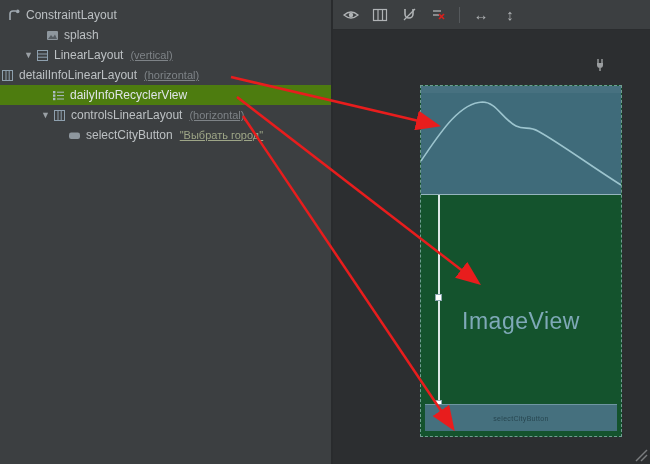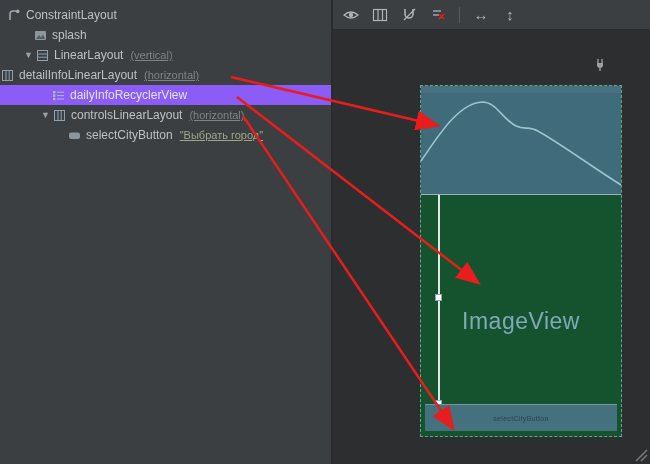--- a/index.html
+++ b/index.html
@@ -4,21 +4,21 @@
 <style>
   html,body{margin:0;padding:0;background:#202124;}
   .app{position:relative;width:650px;height:464px;overflow:hidden;
        font-family:"Liberation Sans",sans-serif;background:#2c2e30;}
 
   
   .tree-panel{position:absolute;left:0;top:0;width:331px;height:464px;background:#3c3f41;}
   .tree-row{display:flex;align-items:center;height:20px;font-size:12px;color:#bcc0c3;
             white-space:nowrap;cursor:default;}
   .tree-rows{padding-top:5px;}
-  .tree-row.selected{background:#8b5cf6;color:#dfe4e8;}
+  .tree-row.selected{background:#4d7c0f;color:#dfe4e8;}
   .tree-row .meta{margin-left:7px;font-size:11px;color:#7e8387;text-decoration:underline;}
   .tree-row .meta.string{color:#9ea687;}
   .chev{width:13px;text-align:center;color:#9aa0a5;font-size:9px;flex:0 0 13px;}
   .ticon{width:14px;height:14px;margin-right:5px;flex:0 0 14px;display:inline-flex;
          align-items:center;justify-content:center;}
   .ticon svg{display:block;}
   .lbl{pointer-events:none;}
 
   
   .divider{position:absolute;left:331px;top:0;width:2px;height:464px;background:#292b2d;}
@@ -70,21 +70,21 @@
       <div class="tree-row" style="padding-left:7px">
         <span class="ticon">
           <svg width="13" height="13">
               <path d="M2,11 L2,5 Q2,2 5,2 L8,2" stroke="#9fa8b0" fill="none" stroke-width="1.6"></path>
               <circle cx="9.7" cy="2.4" r="1.8" fill="#9fa8b0"></circle>
             </svg>
         </span>
         <span class="lbl">ConstraintLayout</span>
       </div>
 
-      <div class="tree-row" style="padding-left:33px">
+      <div class="tree-row" style="padding-left:45px">
         <span class="ticon">
           <svg width="13" height="13">
               <rect x="1" y="2" width="11" height="9" rx="1" fill="#8e979e"></rect>
               <path d="M2,10 L5,6 L7,8.2 L9,5.4 L11,10 Z" fill="#565d63"></path>
             </svg>
         </span>
         <span class="lbl">splash</span>
       </div>
 
       <div class="tree-row" style="padding-left:22px">

